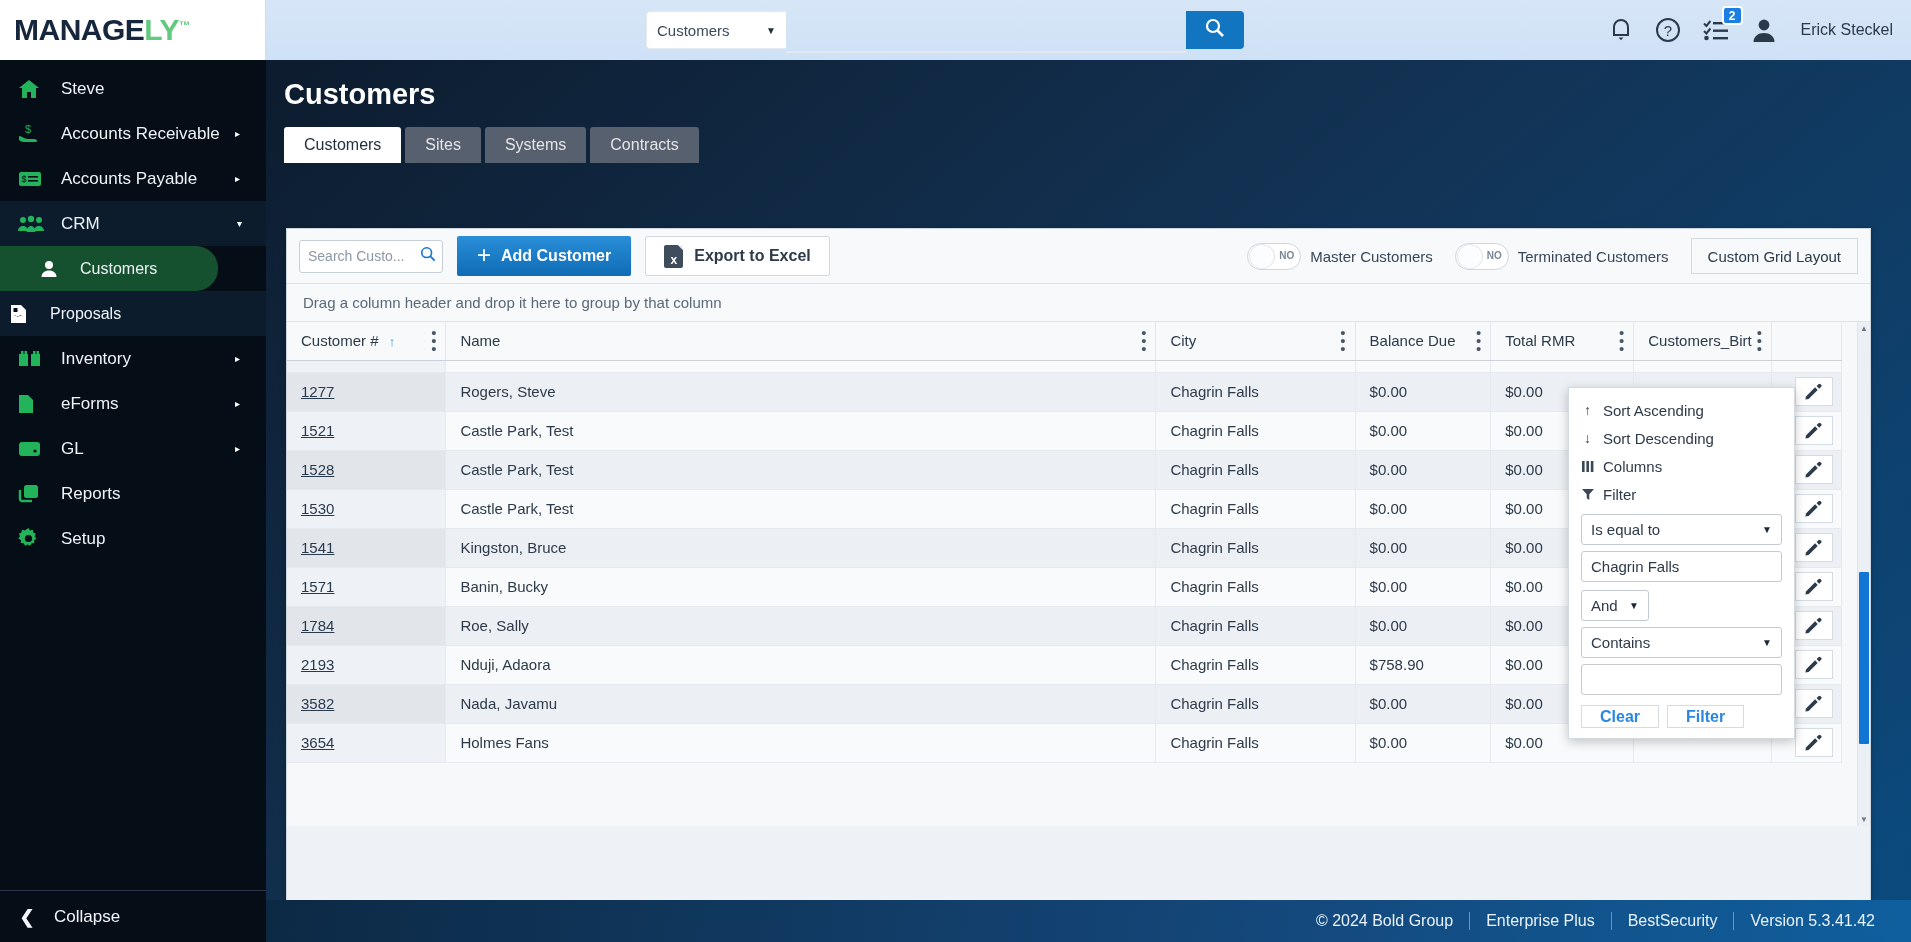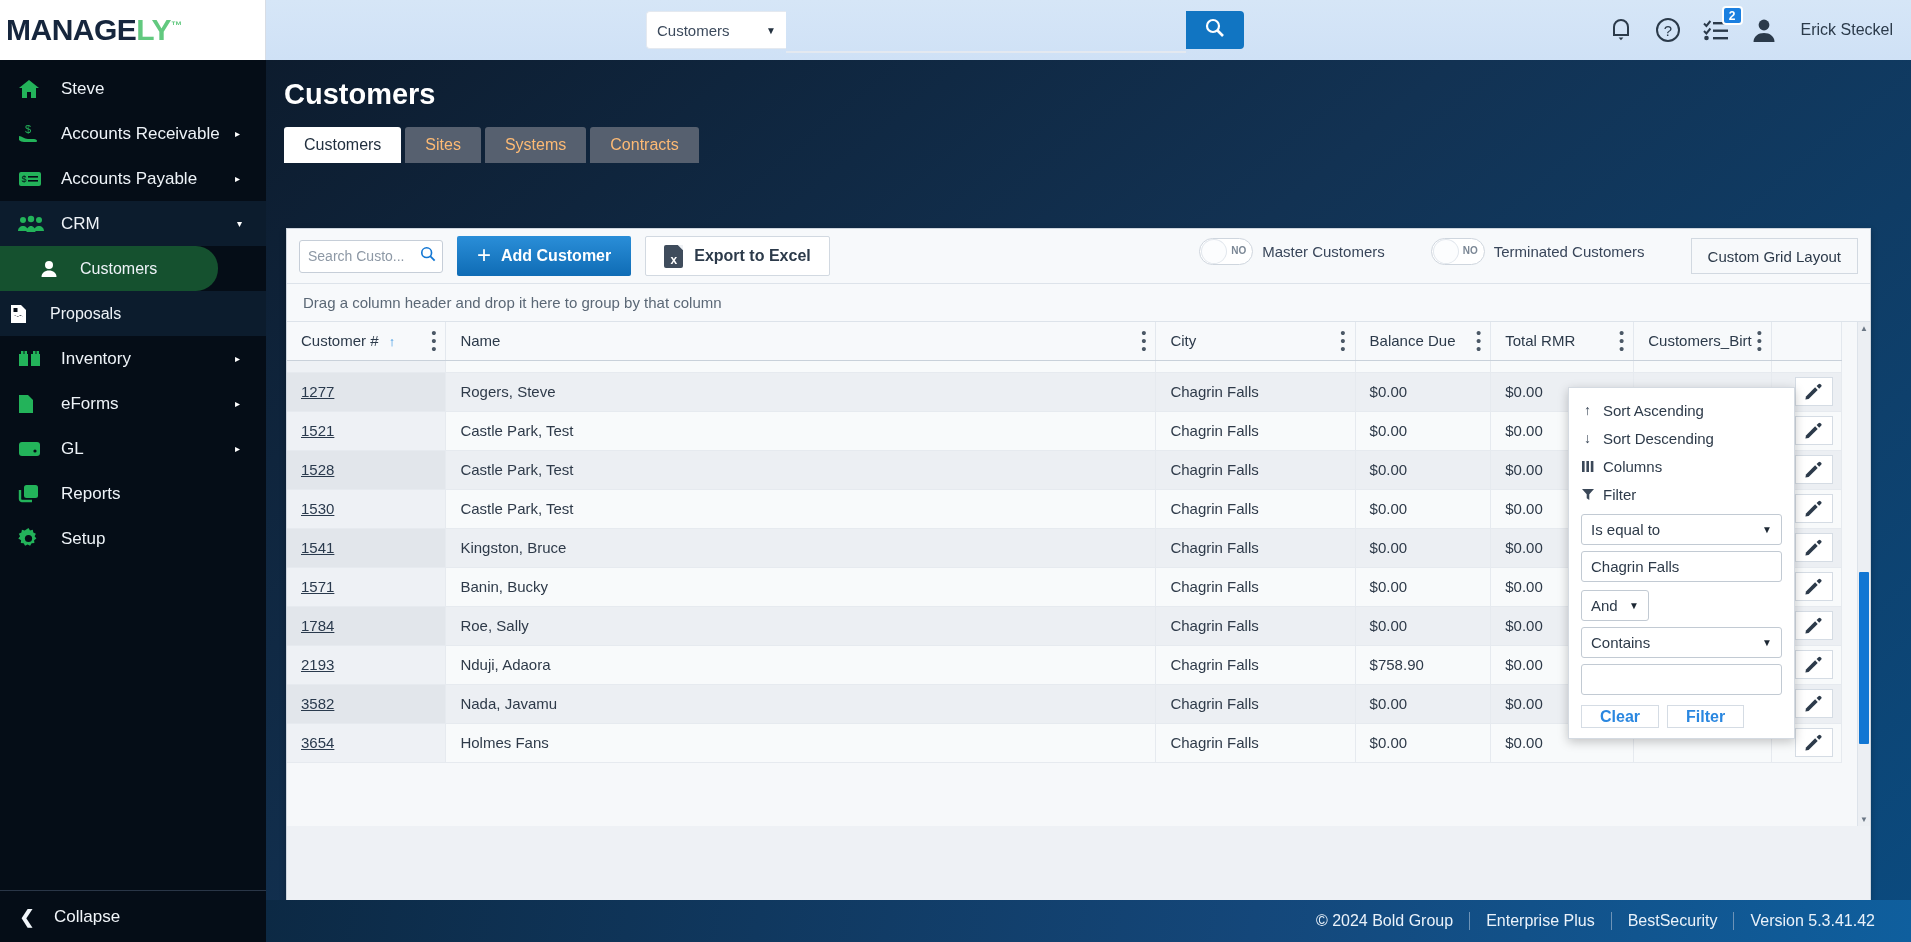--- a/index.html
+++ b/index.html
@@ -12,21 +12,21 @@
   }
   body { position: relative; }
 
   
   #sidebar {
     position: absolute; left: 0; top: 0; width: 266px; height: 942px;
     background: #050d17;
     z-index: 40;
   }
   #logo-area {
-    height: 60px; display: flex; align-items: center; padding-left: 6px;
+    height: 60px; display: flex; align-items: center; padding-left: 14px;
     background: #ffffff;
     border-right: 1px solid #d8dde5;
   }
   .logo-text { font-size: 30px; font-weight: bold; letter-spacing: -0.5px; line-height: 1; }
   .logo-dark { color: #16263d; }
   .logo-green { color: #62c97f; }
   .logo-tm { color: #62c97f; font-size: 11px; vertical-align: super; font-weight: bold; }
 
   .nav-list { padding-top: 6px; }
   .nav-item {
@@ -103,21 +103,21 @@
     position: absolute; left: 266px; top: 60px; width: 1645px; height: 842px;
     background: linear-gradient(140deg,#0d1c2e 0%, #123253 45%, #0b4a7e 100%);
   }
   #page-title {
     color: #fff; font-size: 29px; font-weight: bold; padding: 18px 0 0 18px;
   }
   #tabs { display: flex; gap: 4px; padding: 16px 0 0 18px; }
   .tab {
     height: 36px; padding: 0 20px; display: flex; align-items: center;
     font-size: 16px; cursor: pointer;
-    background: #56606f; color: #fdba74; border-radius: 3px 3px 0 0;
+    background: #56606f; color: #e5e5e5; border-radius: 3px 3px 0 0;
   }
   .tab.active { background: #fff; color: #22303f; }
 
   #card {
     position: absolute; left: 20px; top: 168px; width: 1585px; height: 731px;
     background: #eef1f5; border: 1px solid #cdd5de;
     box-shadow: 0 2px 6px rgba(0,0,0,.25);
   }
 
   
@@ -152,21 +152,21 @@
   .excel-ico {
     width: 19px; height: 23px; background: #3f4c5c; border-radius: 2px;
     color: #fff; font-size: 12px; font-weight: bold;
     display: flex; align-items: flex-end; justify-content: center; padding-bottom:1px;
     position: relative;
   }
   .excel-ico::after{
     content:""; position:absolute; top:0; right:0; width:6px;height:6px;
     background:#eef1f5; clip-path: polygon(100% 0, 0 0, 100% 100%);
   }
-  #toolbar-right { margin-left: auto; display: flex; align-items: flex-start; gap: 24px; }
+  #toolbar-right { margin-left: auto; display: flex; align-items: center; }
   .switch-group { display: flex; align-items: center; margin-right: 6px; }
   .switch {
     width: 54px; height: 27px; border-radius: 14px; border: 1px solid #cfd6de;
     background: #fff; position: relative; cursor: pointer; margin-right: 9px;
   }
   .switch .knob {
     position: absolute; left: 1px; top: 0px; width: 26px; height: 25px;
     border-radius: 50%; background: #fcfdfe; border: 1px solid #e2e7ed;
   }
   .switch .sw-label {

